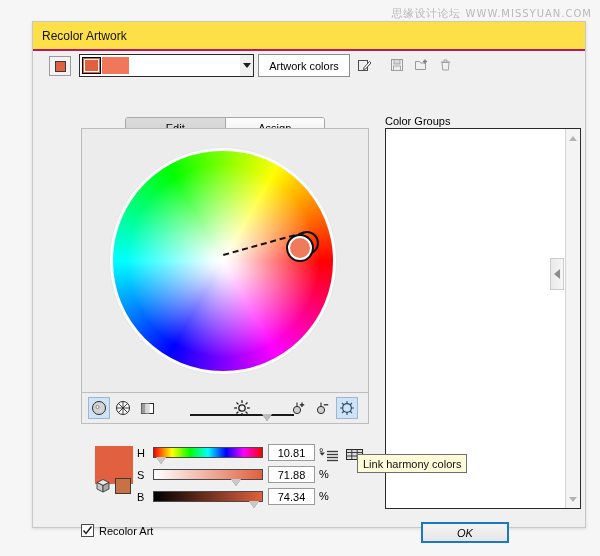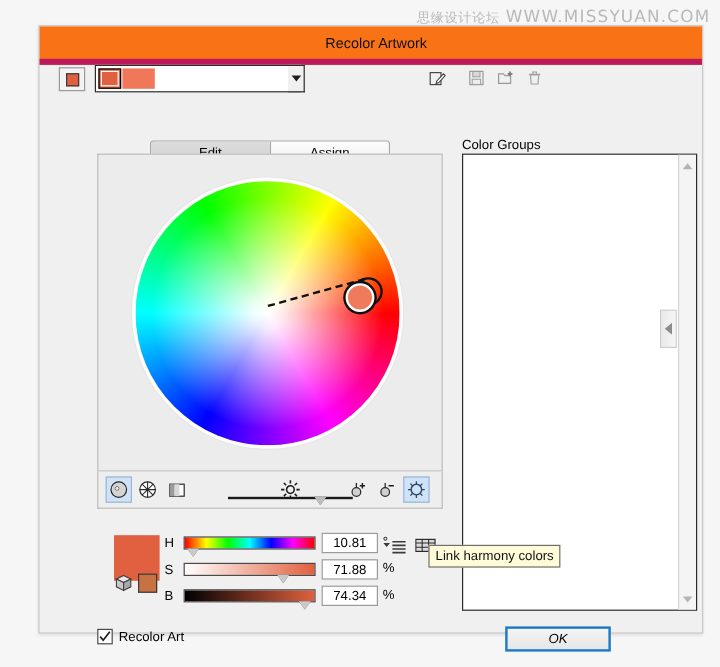--- a/index.html
+++ b/index.html
@@ -9,36 +9,35 @@
     font-family:"Liberation Sans","DejaVu Sans",sans-serif;
     font-size:11px;color:#000;
     -webkit-font-smoothing:antialiased;
   }
   .watermark{
     position:absolute;top:6px;right:8px;
     font-family:"DejaVu Sans",sans-serif;
     font-size:11px;color:#b9b9b9;letter-spacing:.5px;
     white-space:nowrap;user-select:none;
   }
-  .watermark .url{font-size:14px;letter-spacing:1px;margin-left:5px;}
+  .watermark .url{font-size:10px;letter-spacing:1px;margin-left:5px;}
 
   
   .dialog{
     position:absolute;left:32px;top:21px;
     width:552px;height:505px;
     background:#f0f0f0;
     border:1px solid #c8c8c8;
     box-shadow:0 1px 3px rgba(0,0,0,.12);
   }
   .titlebar{
-    height:27px;background:#f97316;
+    height:27px;background:#fde047;
     display:flex;align-items:center;
     padding-left:9px;
-    border-bottom:5px solid #be185d;
-    justify-content:center;
+    border-bottom:2px solid #be185d;
   }
   .titlebar .title{font-size:12px;color:#111;}
 
   
   .toolbar{
     position:absolute;left:0;top:28px;width:100%;height:34px;
   }
   .sw-button{
     position:absolute;left:16px;top:6px;
     width:22px;height:20px;
@@ -295,20 +294,23 @@
     <div class="colorcombo">
       <div class="strip">
         <span class="sel"></span>
         <span class="sw2"></span>
       </div>
     </div>
     <div class="combo-arrow">
       <i></i>
     </div>
 
+    <div class="artcolors">
+      <span>Artwork colors</span>
+    </div>
 
     <div class="tool-ico ic-edit">
       <svg width="15" height="15" viewBox="0 0 15 15">
         <rect x="1.5" y="2.5" width="9" height="10" fill="none" stroke="#4a4a4a"></rect>
         <path d="M7 9.5 L12.5 3.5 L14 5 L8.5 11 L6.5 11.5 Z" fill="#fff" stroke="#3a3a3a" stroke-width="0.9"></path>
       </svg>
     </div>
 
     <div class="tool-ico ic-save">
       <svg width="14" height="14" viewBox="0 0 14 14">

